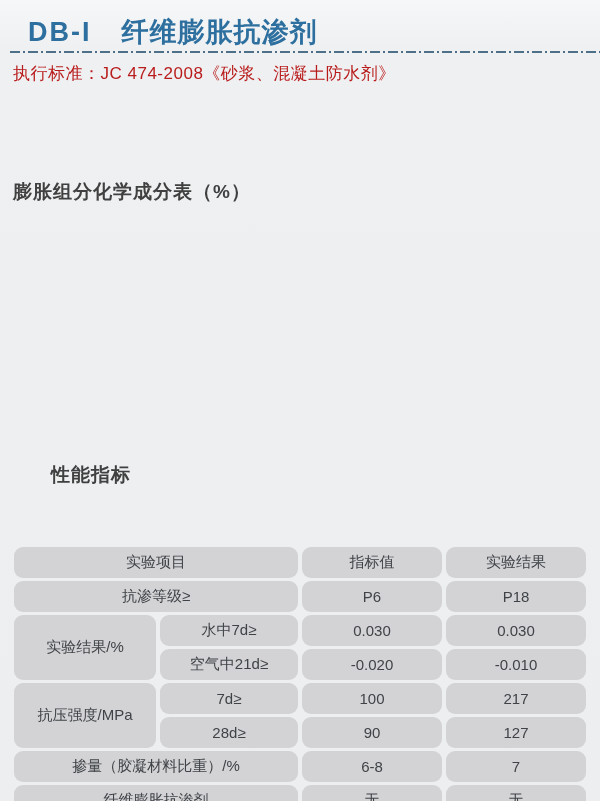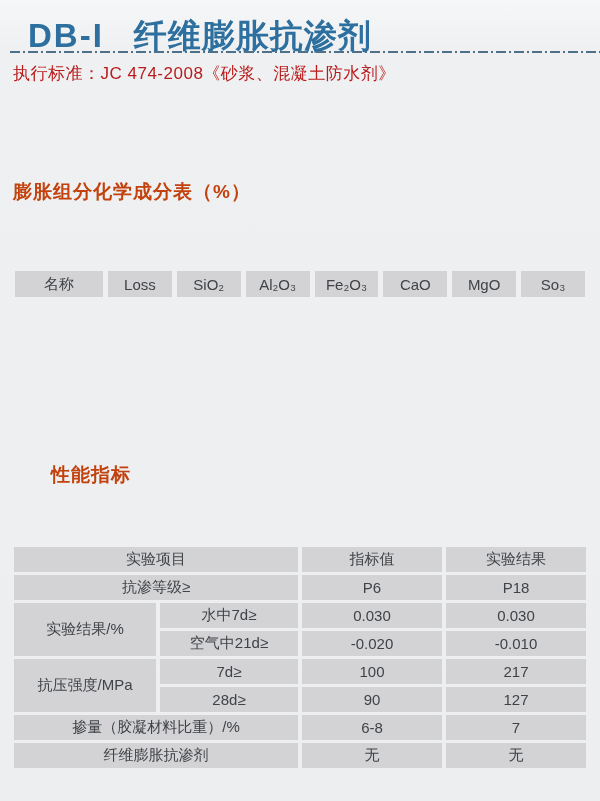--- a/index.html
+++ b/index.html
@@ -9,21 +9,21 @@
   }
   body {
     position: relative;
     background: linear-gradient(180deg, #f6f7f8 0%, #eff0f2 6%, #edeff1 60%, #eceef0 100%);
     color: #3f4347;
     overflow: hidden;
   }
 
   .page-title {
     position: absolute; top: 14px; left: 28px;
-    color: #2d6f9e; font-size: 33px; font-weight: bold;
+    color: #2d6f9e; font-size: 27px; font-weight: bold;
     letter-spacing: 1px; white-space: nowrap;
   }
   .page-title .model { letter-spacing: 2px; }
   .page-title .name { margin-left: 30px; }
 
   .divider {
     position: absolute; top: 51px; left: 10px; right: 0; height: 2px;
     background: repeating-linear-gradient(
       to right,
       #4f7089 0px, #4f7089 10px,
@@ -33,21 +33,21 @@
     );
   }
 
   .standard-line {
     position: absolute; top: 62px; left: 13px;
     font-size: 17px; color: #b91c1c; letter-spacing: 0.5px;
   }
 
   .section-heading {
     position: absolute; left: 13px;
-    color: #c2410c; font-size: 19px; font-weight: bold;
+    color: #404040; font-size: 19px; font-weight: bold;
     letter-spacing: 1px;
   }
   .section-heading.chem { top: 179px; }
   .section-heading.perf { top: 462px; margin-left: 38px; }
 
   table {
     position: absolute; left: 10px; width: 580px;
     border-collapse: separate;
     table-layout: fixed;
     font-size: 15px; color: #3f4347;
@@ -55,21 +55,21 @@
   td {
     background: #d3d3d5;
     text-align: center; vertical-align: middle;
     overflow: hidden; white-space: nowrap;
   }
 
   .chem-table { top: 268px; border-spacing: 5px 3px; }
   .chem-table td { height: 26px; }
 
   .perf-table { top: 544px; border-spacing: 4px 3px; }
-  .perf-table td { height: 25px; }
+  .perf-table td { height: 31px; border-radius: 9px; }
 </style>
 </head>
 <body>
 
 <div class="page-title">
   <span class="model">DB-I</span><span class="name">纤维膨胀抗渗剂</span>
 </div>
 
 <div class="divider"></div>
 
@@ -82,30 +82,20 @@
     <col style="width:88px">
       <col>
       <col>
       <col>
       <col>
       <col>
       <col>
       <col>
   </colgroup>
   <tbody>
-      <tr>
-    <td>名称</td>
-    <td>Loss</td>
-    <td>SiO₂</td>
-    <td>Al₂O₃</td>
-    <td>Fe₂O₃</td>
-    <td>CaO</td>
-    <td>MgO</td>
-    <td>So₃</td>
-  </tr>
 </tbody>
   </table>
 
 <div class="section-heading perf">性能指标</div>
 
 <table class="perf-table">
   <colgroup>
     <col style="width:142px">
       <col style="width:138px">
       <col style="width:140px">

